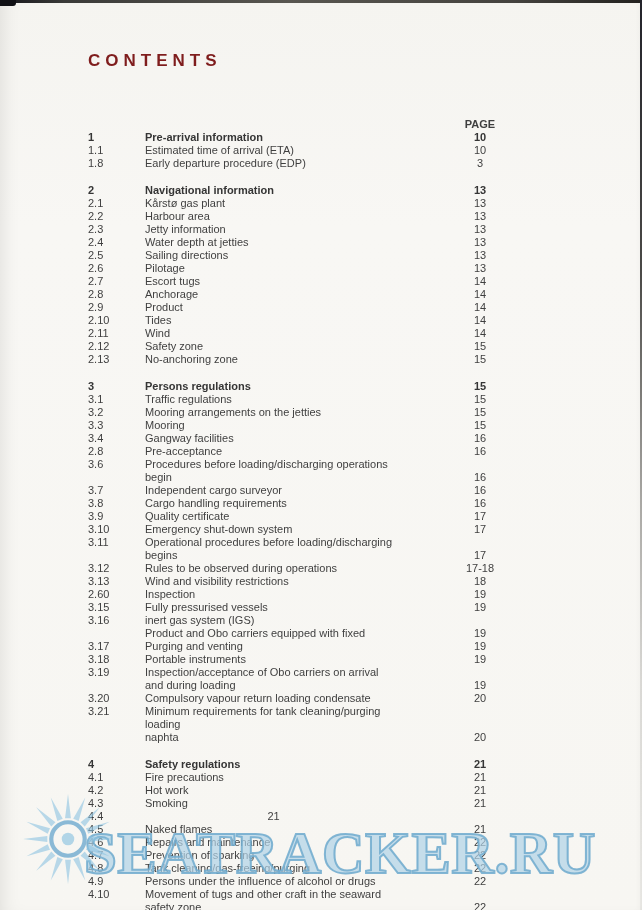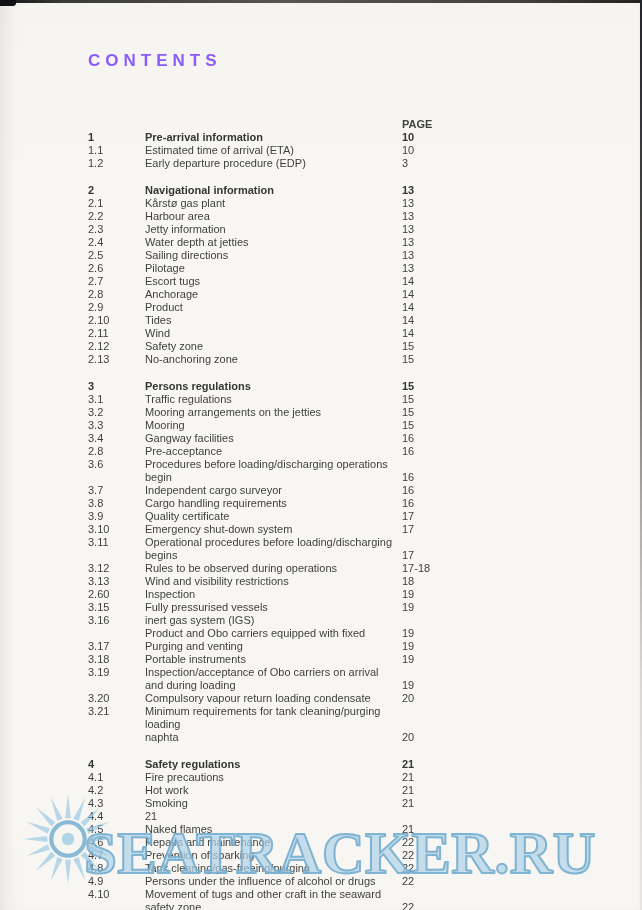--- a/index.html
+++ b/index.html
@@ -24,34 +24,34 @@
   }
   .scan-right {
     position: absolute; top: 0; right: 0; width: 2px; height: 100%;
     background: linear-gradient(180deg, #23232a 0%, #4b4a47 30%, rgba(80,78,74,0.45) 55%, rgba(80,78,74,0.15) 75%, rgba(0,0,0,0.04) 100%);
   }
 
   .doc-title {
     position: absolute; left: 88px; top: 40px;
     font-size: 17px; font-weight: 600;
     letter-spacing: 5px;
-    color: #8b5cf6;
+    color: #7f1d1d;
   }
 
   .toc {
     position: absolute; left: 88px; top: 118px; width: 470px;
     font-size: 11px; line-height: 13px;
   }
   .toc-row {
     display: grid;
     grid-template-columns: 57px 257px auto;
   }
   .toc-row.header-row { font-weight: 700; }
   .toc-num  { align-self: start; }
-  .toc-page { align-self: end; }
+  .toc-page { align-self: end; text-align: center; }
   .toc-row.bold { font-weight: 700; color: #353535; }
   .toc-section { margin-bottom: 14px; }
   .toc-section:last-child { margin-bottom: 0; }
 
   
   .watermark {
     position: absolute; left: 0; bottom: 0; width: 100%; height: 110px;
     pointer-events: none;
   }
   .watermark-text {
@@ -95,21 +95,21 @@
           <span class="toc-page">10</span>
         </div>
         <div class="toc-row">
           <span class="toc-num">1.1</span>
           <div class="toc-title">
             <div>Estimated time of arrival (ETA)</div>
           </div>
           <span class="toc-page">10</span>
         </div>
         <div class="toc-row">
-          <span class="toc-num">1.2</span>
+          <span class="toc-num">1.8</span>
           <div class="toc-title">
             <div>Early departure procedure (EDP)</div>
           </div>
           <span class="toc-page">3</span>
         </div>
       </div>
       <div class="toc-section">
         <div class="toc-row bold">
           <span class="toc-num">2</span>
           <div class="toc-title">

